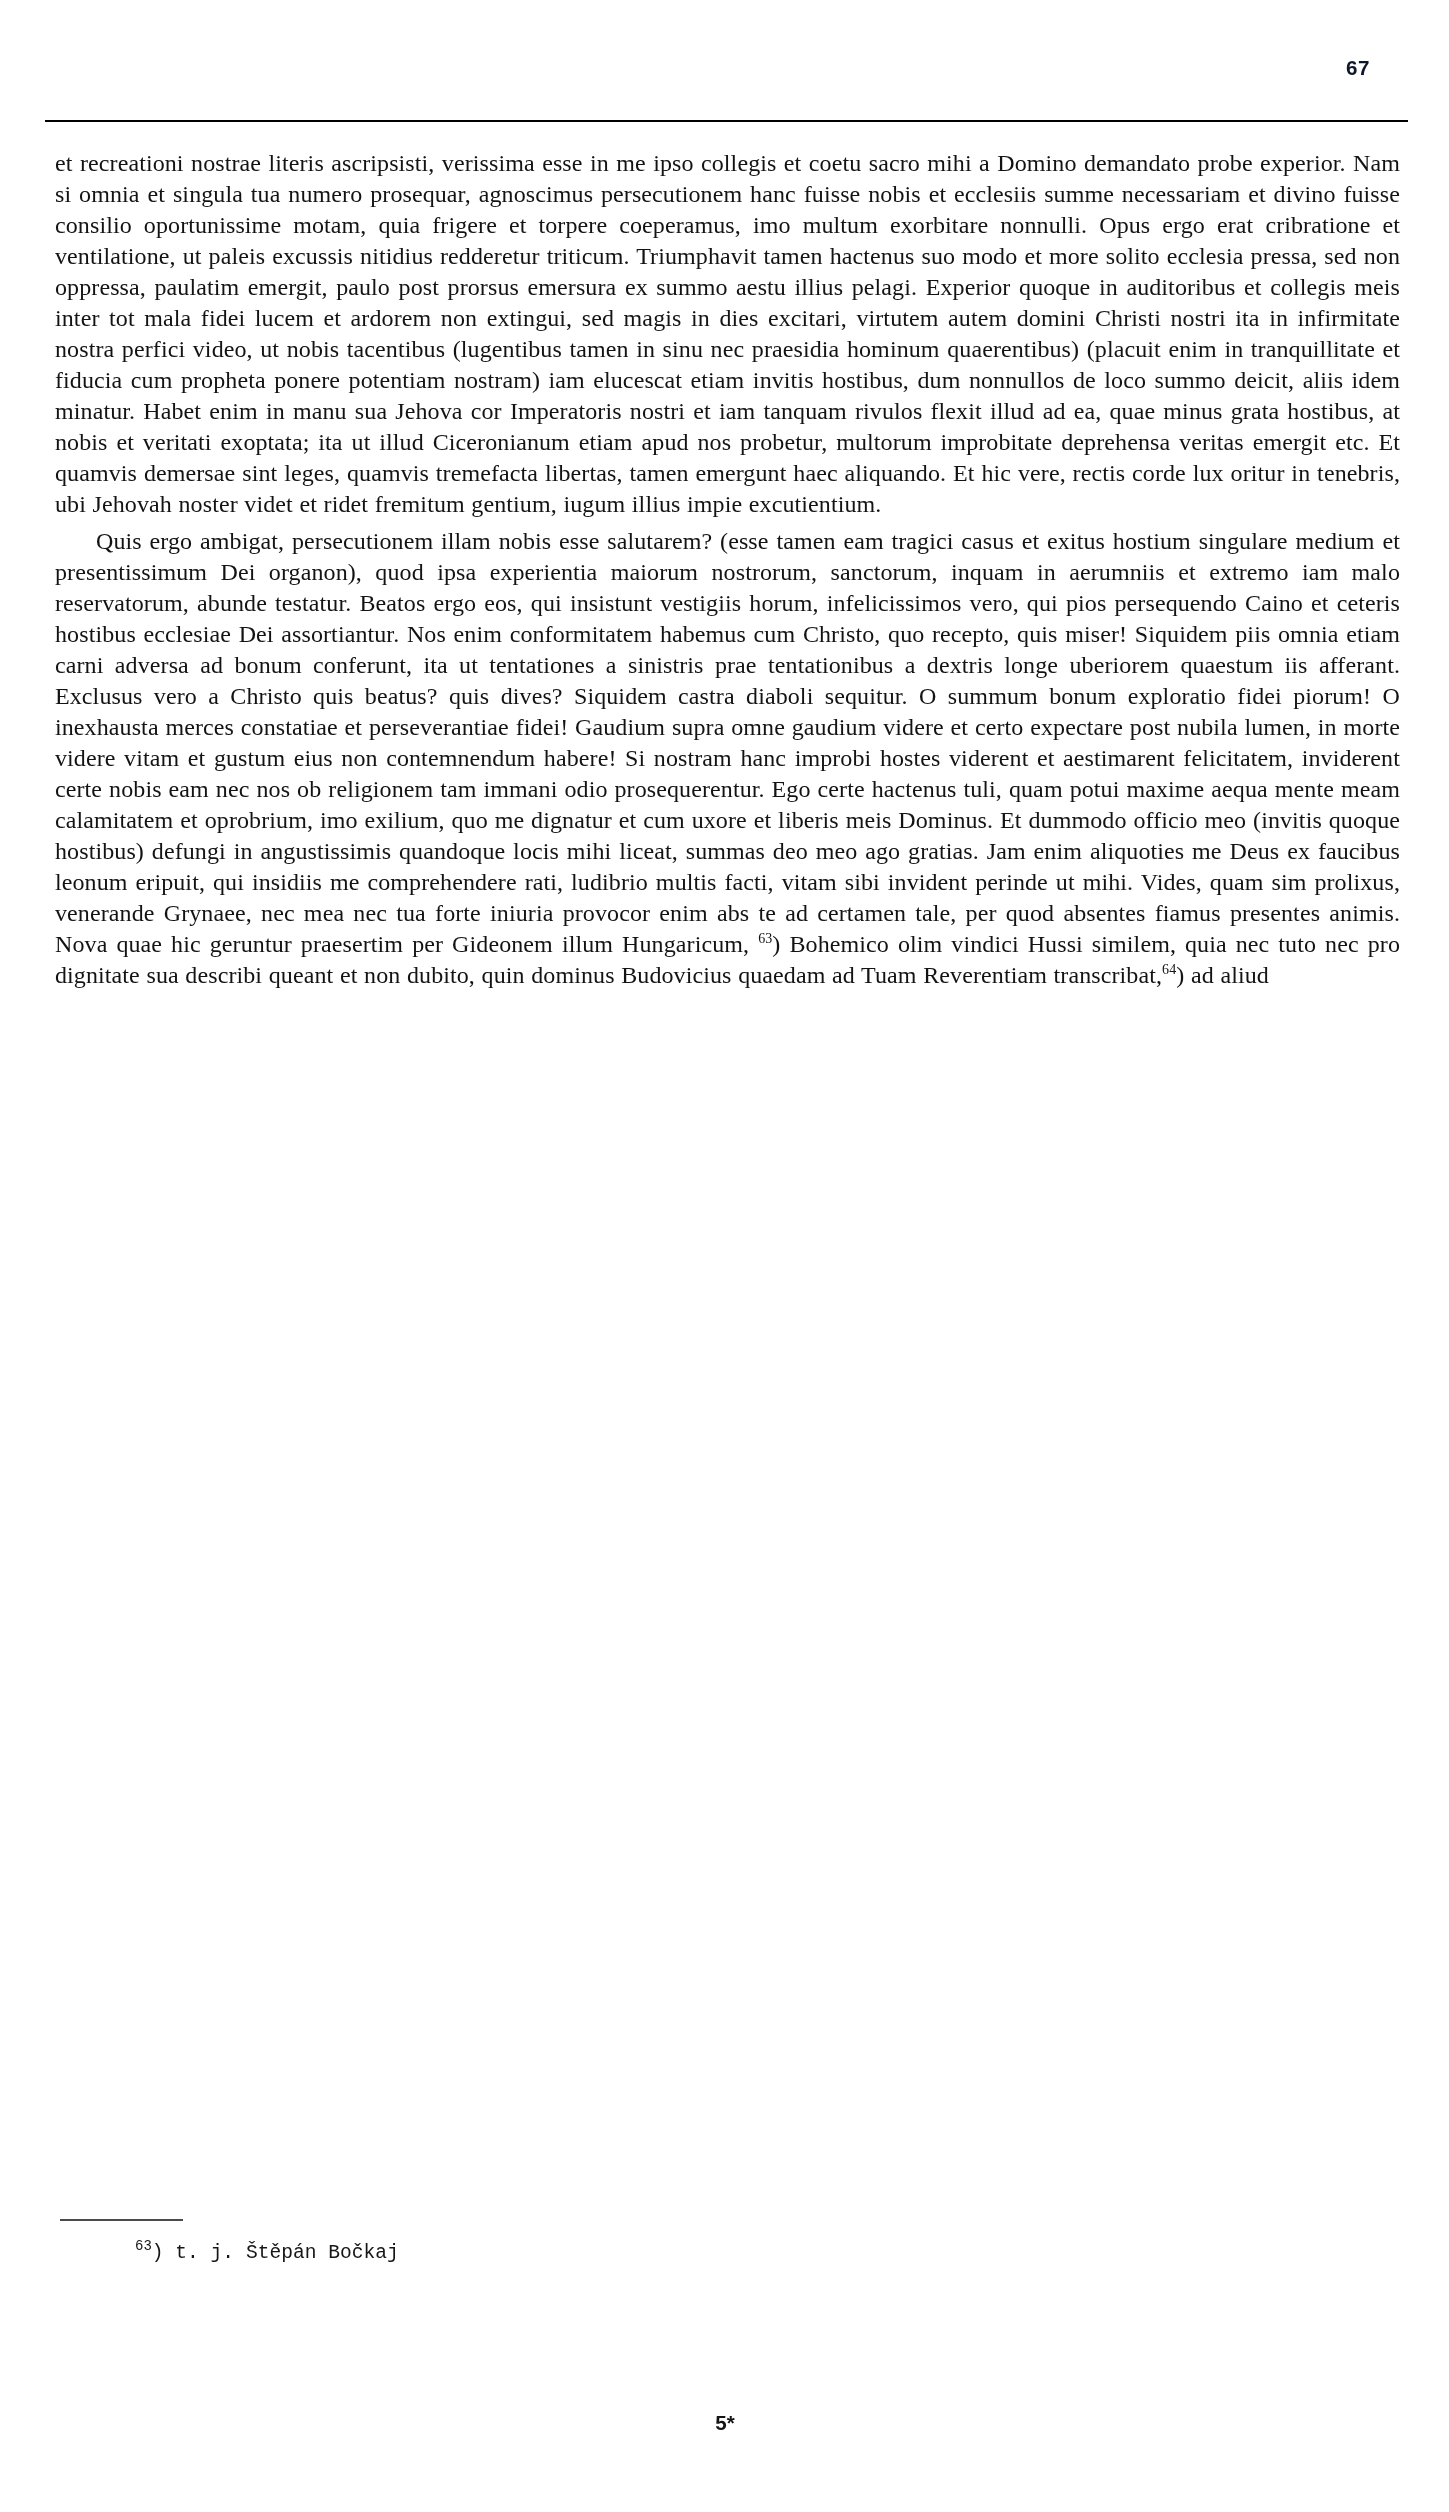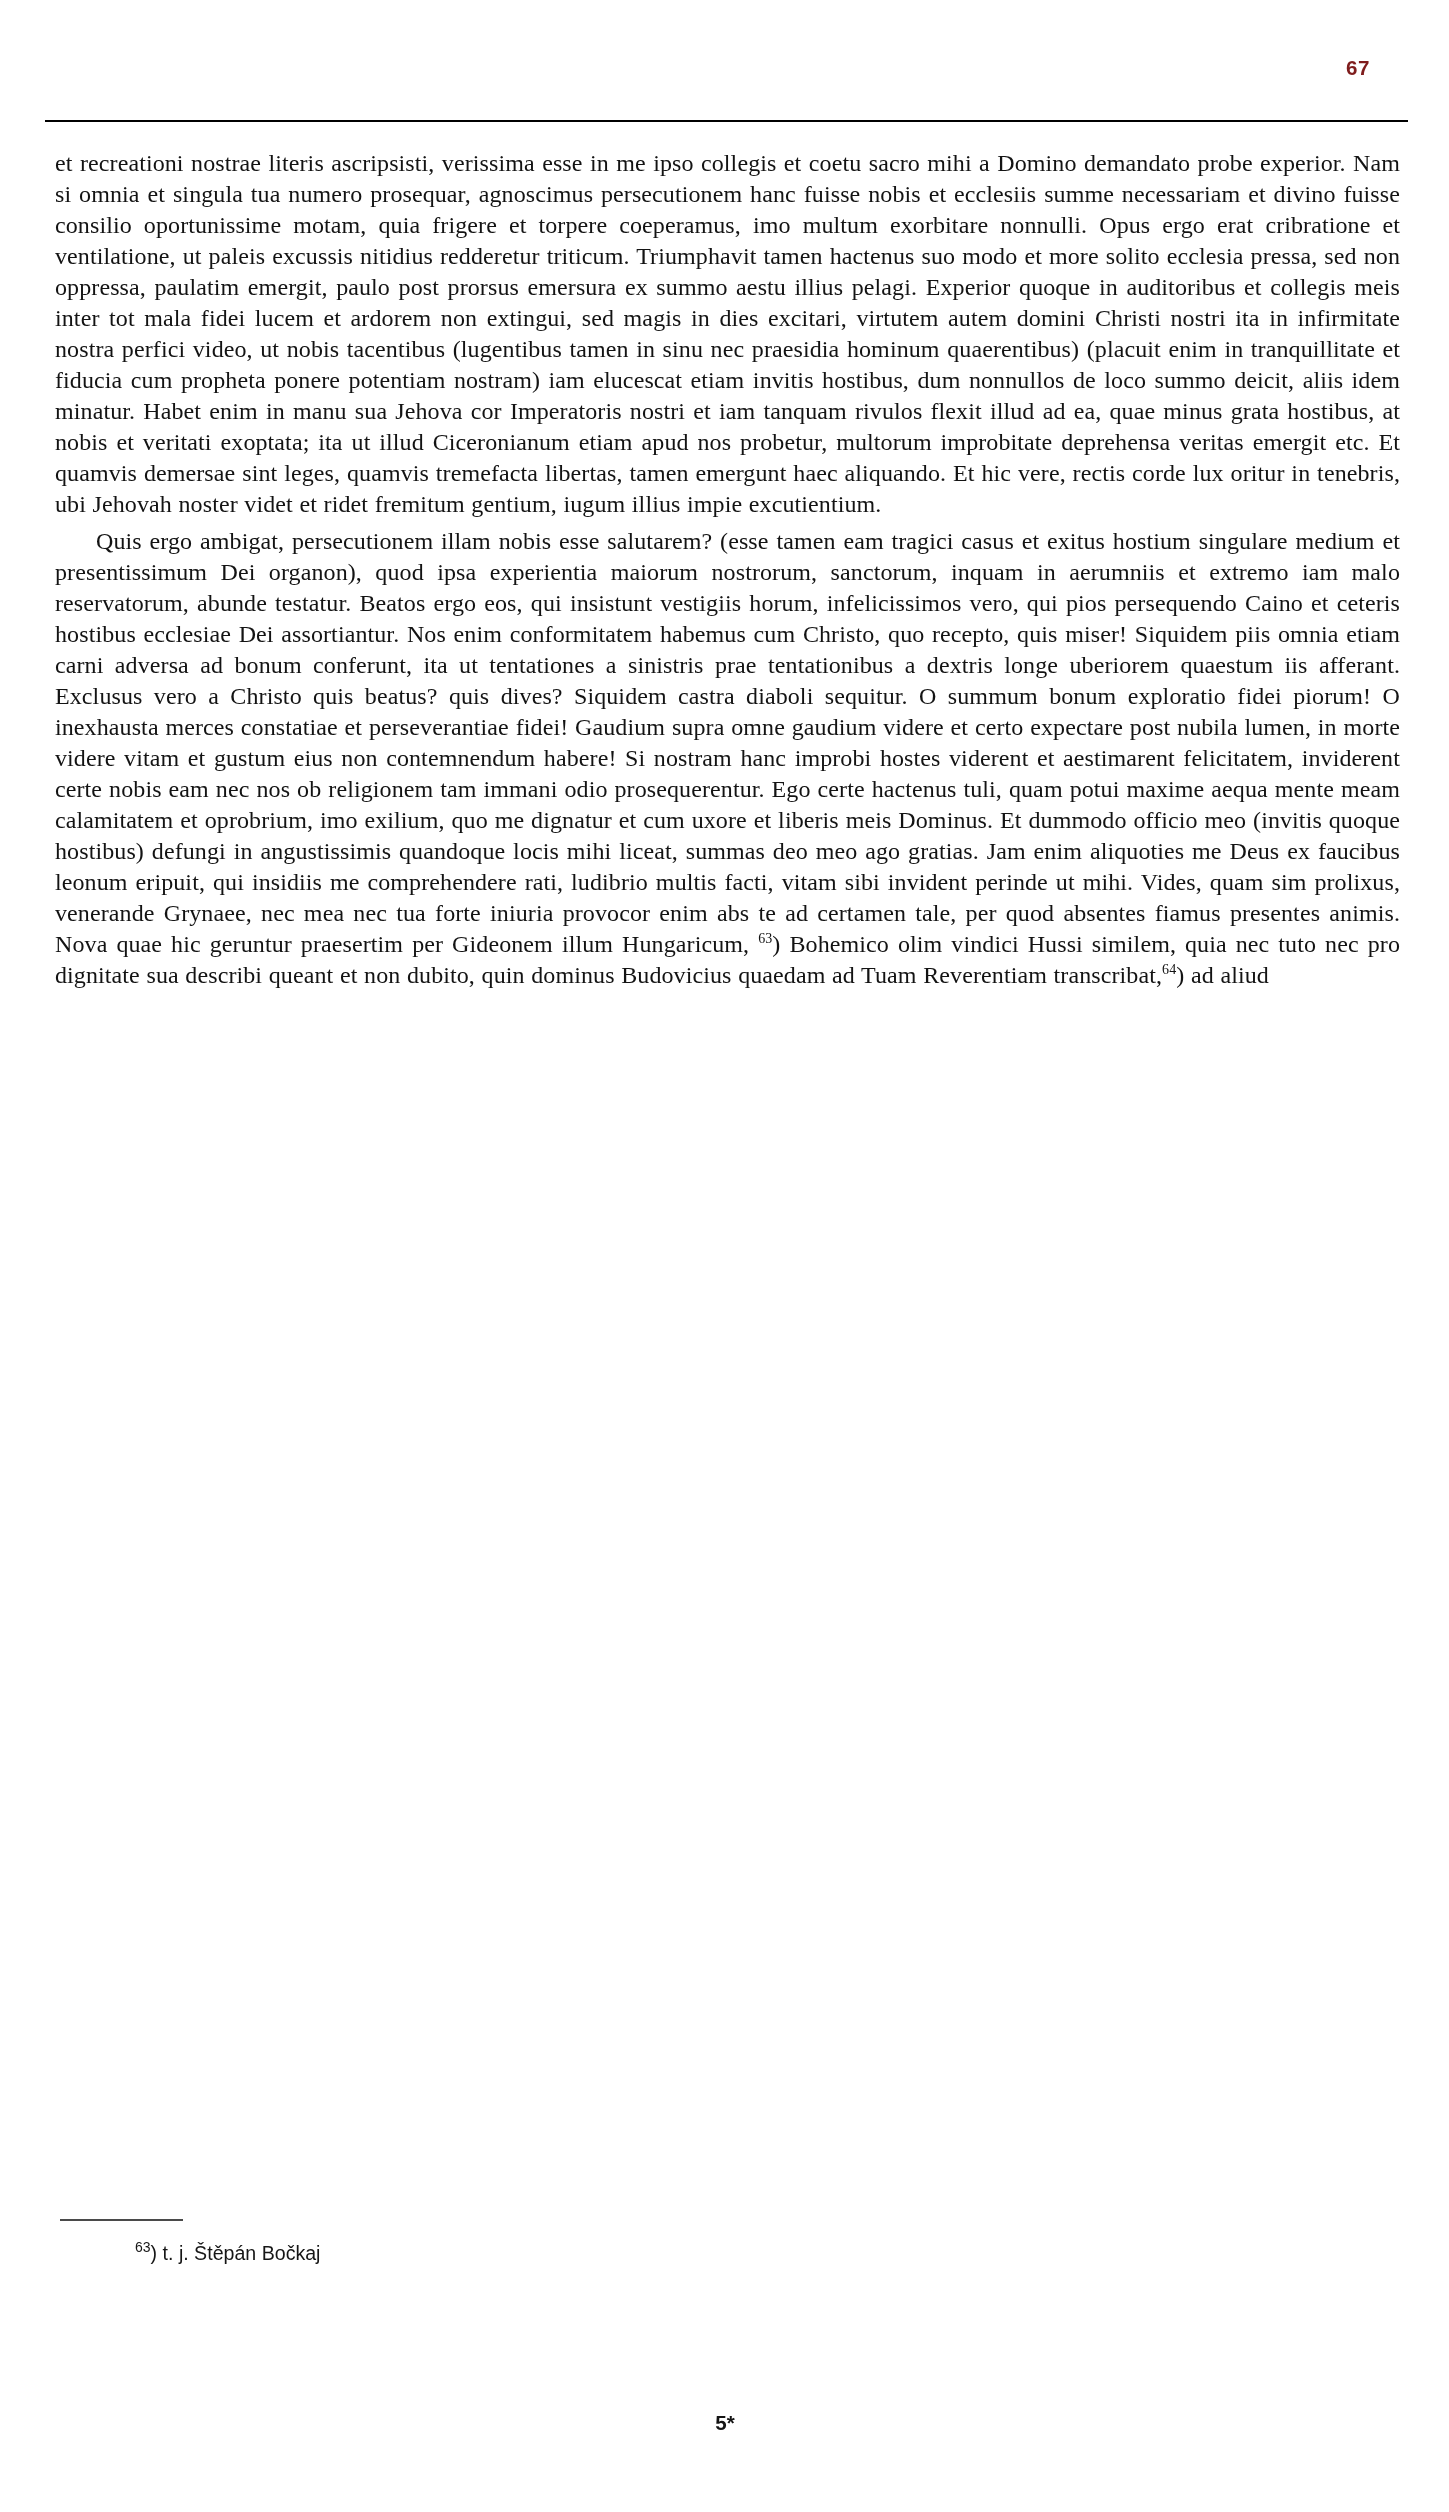--- a/index.html
+++ b/index.html
@@ -23,21 +23,21 @@
     box-sizing: border-box;
   }
   .page-number {
     position: absolute;
     top: 56px;
     right: 80px;
     font-family: "Liberation Sans", sans-serif;
     font-weight: bold;
     font-size: 20.6px;
     letter-spacing: 0.5px;
-    color: #7f1d1d;
+    color: #0f172a;
   }
   .rule-top {
     position: absolute;
     top: 120px;
     left: 45px;
     width: 1363px;
     height: 1.9px;
     background: #000;
   }
   .body-block {
@@ -69,21 +69,21 @@
     top: 2219px;
     width: 123px;
     height: 1.9px;
     background: #4a4a4a;
   }
   .footnotes {
     position: absolute;
     top: 2239px;
     left: 60px;
     width: 1346px;
-    font-family: Liberation Sans, sans-serif;
+    font-family: Liberation Mono, monospace;
     font-size: 19.6px;
     line-height: 29px;
     color: #161616;
   }
   .footnotes .fn {
     margin: 0;
     text-align: justify;
   }
   .footnotes .fn.first {
     text-indent: 75px;

